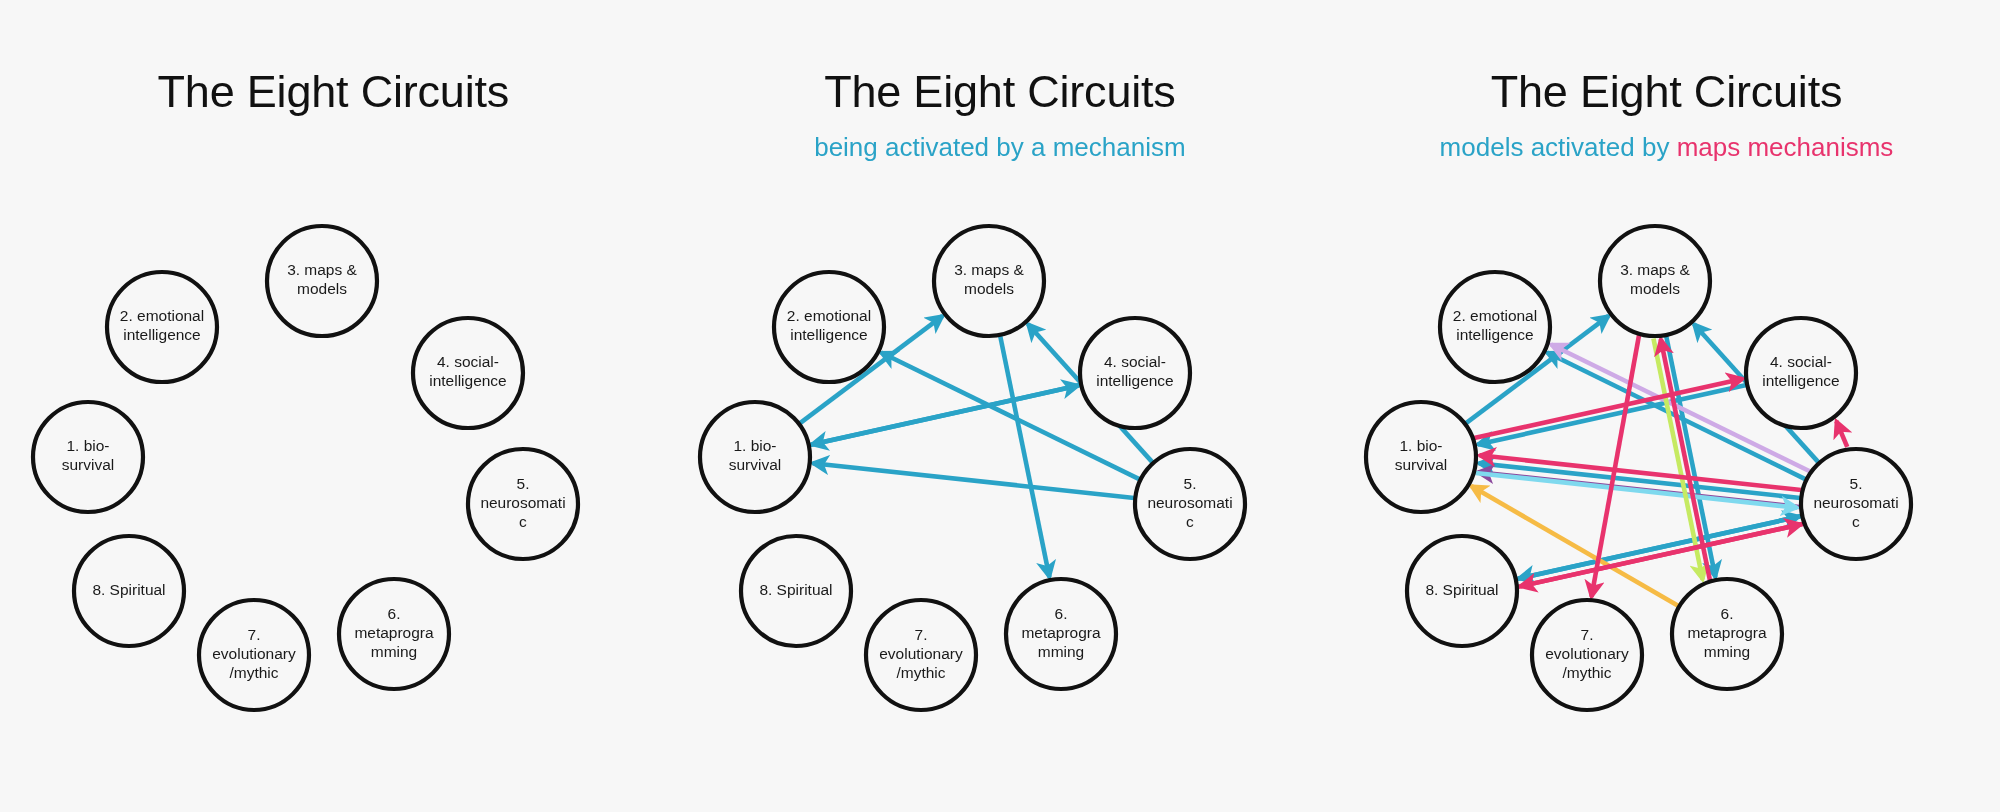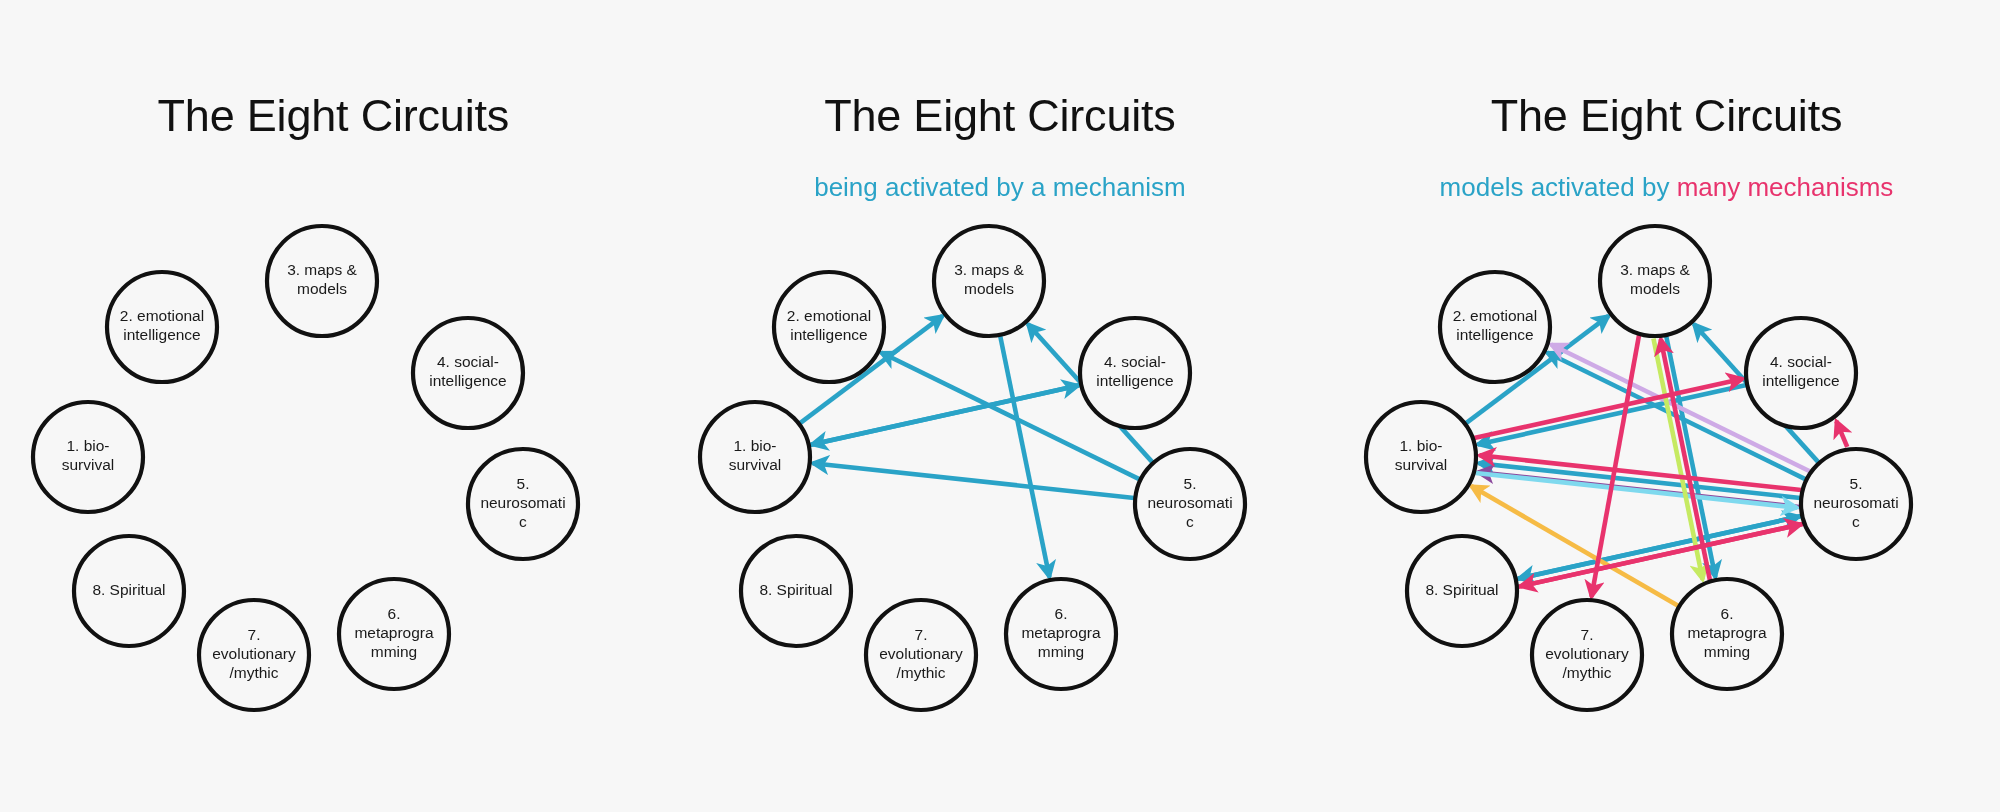--- a/index.html
+++ b/index.html
@@ -36,26 +36,26 @@
     text-align: center;
     pointer-events: none;
   }
   .panel-title {
     font-size: 45px;
     line-height: 56px;
     color: #111111;
     font-weight: 400;
     letter-spacing: -0.2px;
     margin: 0;
-    padding-top: 88px;
+    padding-top: 64px;
   }
   .panel-sub {
     font-size: 26px;
     line-height: 34px;
-    margin: 16px;
+    margin: 0;
     padding-top: 10px;
     font-weight: 400;
     color: #2aa3c7;
     white-space: nowrap;
   }
   .panel-sub .accent-pink { color: #e8336d; }
   .panel-sub.empty { visibility: hidden; }
   .diagram {
     position: absolute;
     left: 0;
@@ -182,21 +182,21 @@
           <g>
             <circle cx="129" cy="591" r="55" class="node-circle"></circle>
             <text x="129" y="591" class="node-label"><tspan x="129" dy="0">8. Spiritual</tspan></text>
           </g>
         </g>
       </svg>
     </div>
     <div class="panel">
       <div class="panel-head">
         <h1 class="panel-title">The Eight Circuits</h1>
-        <p class="panel-sub"><span>models activated by </span><span class="accent-pink">many mechanisms</span></p>
+        <p class="panel-sub"><span>models activated by </span><span class="accent-pink">maps mechanisms</span></p>
       </div>
       <svg class="diagram" viewBox="0 0 666.6 812" preserveAspectRatio="xMidYMid meet">
         <defs>
           <marker id="arw-many-mechanisms-teal" markerWidth="4.4" markerHeight="4.4" refX="3.6" refY="2.2" orient="auto" markerUnits="strokeWidth">
             <path d="M0,0 L4.4,2.2 L0,4.4 L1.1,2.2 Z" fill="#2aa3c7"></path>
           </marker>
           <marker id="arw-many-mechanisms-lavender" markerWidth="4.4" markerHeight="4.4" refX="3.6" refY="2.2" orient="auto" markerUnits="strokeWidth">
             <path d="M0,0 L4.4,2.2 L0,4.4 L1.1,2.2 Z" fill="#ceaae6"></path>
           </marker>
           <marker id="arw-many-mechanisms-purple" markerWidth="4.4" markerHeight="4.4" refX="3.6" refY="2.2" orient="auto" markerUnits="strokeWidth">

